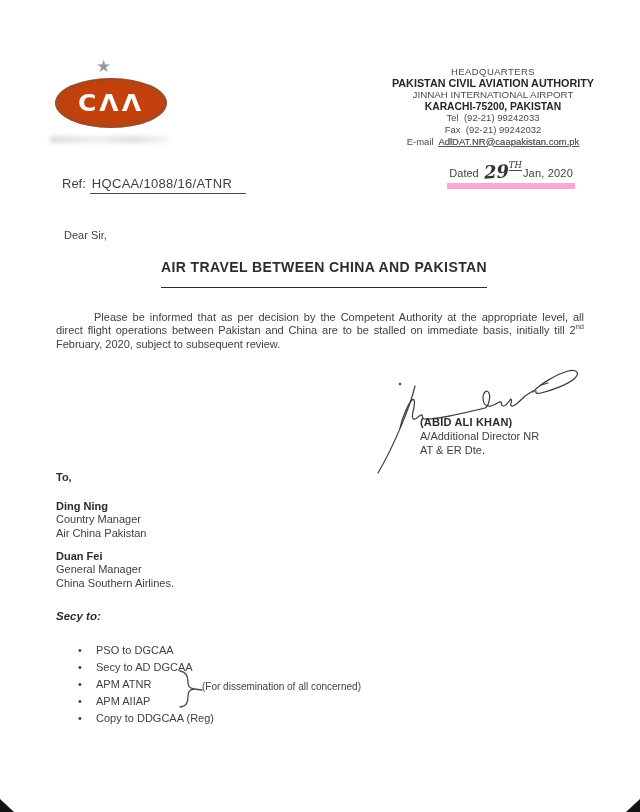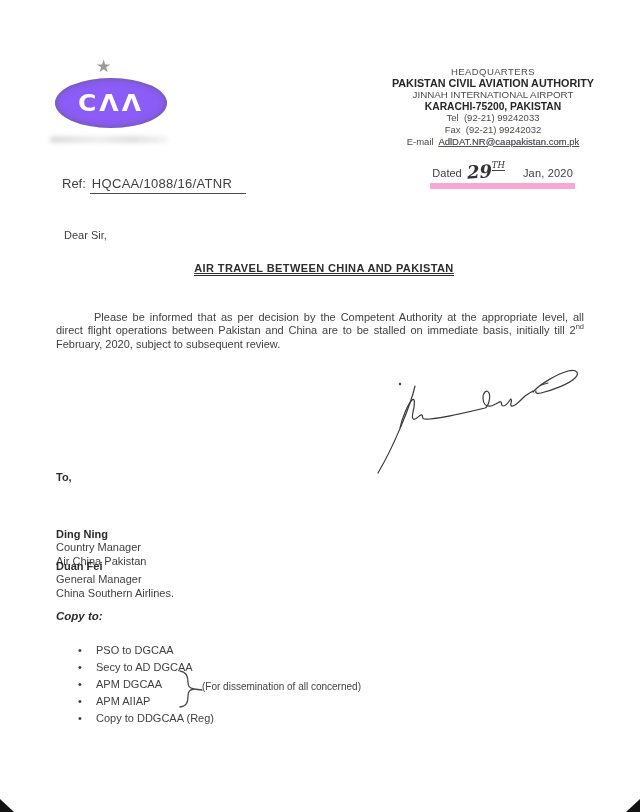--- a/index.html
+++ b/index.html
@@ -3,21 +3,21 @@
 <meta charset="utf-8">
 <style>
   html,body{margin:0;padding:0;}
   body{width:640px;height:812px;background:#ffffff;overflow:hidden;
        font-family:"Liberation Sans", sans-serif;color:#3f3f3f;}
   .page{position:relative;width:640px;height:812px;background:#ffffff;}
 
   
   .logo{position:absolute;left:50px;top:56px;width:130px;height:100px;}
   .logo-star{position:absolute;left:46px;top:2px;font-size:17px;color:#9a9a9a;line-height:1;}
-  .logo-oval{position:absolute;left:5px;top:22px;width:112px;height:50px;background:#8b5cf6;
+  .logo-oval{position:absolute;left:5px;top:22px;width:112px;height:50px;background:#c2410c;
              border-radius:50%;display:flex;align-items:center;justify-content:center;
              box-shadow:inset 0 0 6px rgba(90,90,90,.7);}
   .logo-acronym{color:#ffffff;font-weight:bold;font-size:25px;letter-spacing:3px;
                 font-family:"DejaVu Sans", sans-serif;line-height:1;transform:scaleY(.92);}
   .logo-smudge{position:absolute;left:0px;top:80px;width:118px;height:7px;
                background:linear-gradient(90deg,rgba(150,150,150,.35),rgba(170,170,170,.2) 40%,rgba(150,150,150,.3) 70%,rgba(180,180,180,.15));
                filter:blur(2px);border-radius:3px;}
 
   
   .letterhead{position:absolute;left:340px;top:66px;width:306px;text-align:center;line-height:11.6px;}
@@ -30,42 +30,42 @@
 
   
   .ref-line{position:absolute;left:62px;top:176px;font-size:13px;color:#3f3f3f;}
   .ref-num{border-bottom:1px solid #4a4a4a;padding:0 14px 2px 2px;margin-left:4px;letter-spacing:.3px;}
   .dated{position:absolute;right:65px;top:162px;display:flex;align-items:baseline;
          border-bottom:6px solid #f9a8d4;padding:0 2px 3px 2px;font-size:11px;color:#3f3f3f;}
   .dated .lbl{margin-right:5px;}
   .dated .day{font-family:"DejaVu Serif", serif;font-style:italic;font-weight:700;font-size:18px;
               display:inline-block;transform:rotate(-4deg);line-height:1;position:relative;top:1px;color:#333;}
   .dated .suffix{font-family:"DejaVu Serif", serif;font-style:italic;font-size:8.5px;position:relative;
-                 top:-9px;margin:0 18px 0 0;border-bottom:1px solid #444;color:#333;}
+                 top:-9px;margin:0 1px 0 0;border-bottom:1px solid #444;color:#333;}
   .dated .my{letter-spacing:.2px;}
 
   
   .salutation{position:absolute;left:56px;top:229px;font-size:11px;padding-left:8px;}
   .subject{position:absolute;left:8px;right:0;top:258px;text-align:center;}
-  .subject span{font-size:11px;font-weight:bold;color:#2d2d2d;letter-spacing:.4px;
-                border-bottom:1.6px solid #2d2d2d;padding-bottom:1px;text-decoration:underline;}
+  .subject span{font-size:14px;font-weight:bold;color:#2d2d2d;letter-spacing:.4px;
+                border-bottom:1.6px solid #2d2d2d;padding-bottom:12px;}
   .body-par{position:absolute;left:56px;top:300px;width:528px;font-size:11px;line-height:13.4px;
             text-align:justify;text-indent:38px;color:#3f3f3f;}
   .body-par sup{font-size:7.5px;vertical-align:super;line-height:0;}
 
   
   .sig-svg{position:absolute;left:365px;top:362px;}
   .sig-block{position:absolute;left:420px;top:416px;font-size:11px;line-height:13.8px;}
   .sig-name{font-weight:bold;color:#2b2b2b;letter-spacing:.2px;}
 
   
   .to-label{position:absolute;left:56px;top:471px;font-size:11px;font-weight:bold;color:#2e2e2e;}
   .recipient{position:absolute;left:56px;font-size:11px;line-height:13.4px;}
   .recipient .r-name{font-weight:bold;color:#2b2b2b;}
-  .rec-0{top:500px;margin-top:28px;} .rec-1{top:550px;margin-top:10px;}
+  .rec-0{top:500px;} .rec-1{top:550px;}
 
   
   .copyto-label{position:absolute;left:56px;top:610px;font-size:11.5px;font-weight:bold;
                 font-style:italic;color:#2b2b2b;}
   .copy-list{position:absolute;left:78px;top:641px;font-size:11px;}
   .copy-row{display:flex;align-items:center;height:17px;}
   .copy-row .dot{width:18px;font-size:11px;color:#3a3a3a;}
   .brace-svg{position:absolute;left:177px;top:669px;}
   .brace-note{position:absolute;left:202px;top:681px;font-size:10px;color:#424242;}
 
@@ -128,49 +128,54 @@
   <svg class="sig-svg" width="225" height="118" viewBox="0 0 225 118">
     <g fill="none" stroke="#3a3a3a" stroke-width="1.2" stroke-linecap="round">
       <circle cx="35" cy="22" r="1.2" fill="#3a3a3a" stroke="none"></circle>
       <path d="M50,24 C46,42 30,82 13,111"></path>
       <path d="M35,66 C37,56 43,42 47,38 C50,35 50,42 48,50 C47,55 47,58 50,57 C53,56 55,52 57,53 C58,54 57,57 59,57 C70,58 95,52 120,46 C123,45 126,36 124,31 C122,27 118,30 118,36 C118,42 121,45 126,44 C131,43 134,39 136,40 C137,41 136,44 138,44 C140,44 143,41 145,38 C146,36 147,38 146,41 C145,44 147,45 150,43 C153,41 157,37 160,34 C163,32 166,30 168,29"></path>
       <path d="M168,30 C175,22 192,12 203,9 C212,7 215,11 210,16 C204,22 188,28 176,31 C172,32 170,31 171,29"></path>
       <path d="M176,23 L183,21"></path>
     </g>
   </svg>
 
+  <div class="sig-block">
+    <div class="sig-name">(ABID ALI KHAN)</div>
+    <div>A/Additional Director NR</div>
+    <div>AT &amp; ER Dte.</div>
+  </div>
 
   <div class="to-label">To,</div>
 
   <div class="recipient rec-0">
     <div class="r-name">Ding Ning</div>
     <div>Country Manager</div>
     <div>Air China Pakistan</div>
   </div>
 
   <div class="recipient rec-1">
     <div class="r-name">Duan Fei</div>
     <div>General Manager</div>
     <div>China Southern Airlines.</div>
   </div>
 
-  <div class="copyto-label">Copy to:</div>
+  <div class="copyto-label">Secy to:</div>
 
   <div class="copy-list">
     <div class="copy-row">
       <span class="dot">•</span>
       <span>PSO to DGCAA</span>
     </div>
     <div class="copy-row">
       <span class="dot">•</span>
       <span>Secy to AD DGCAA</span>
     </div>
     <div class="copy-row">
       <span class="dot">•</span>
-      <span>APM DGCAA</span>
+      <span>APM ATNR</span>
     </div>
     <div class="copy-row">
       <span class="dot">•</span>
       <span>APM AIIAP</span>
     </div>
     <div class="copy-row">
       <span class="dot">•</span>
       <span>Copy to DDGCAA (Reg)</span>
     </div>
   </div>

